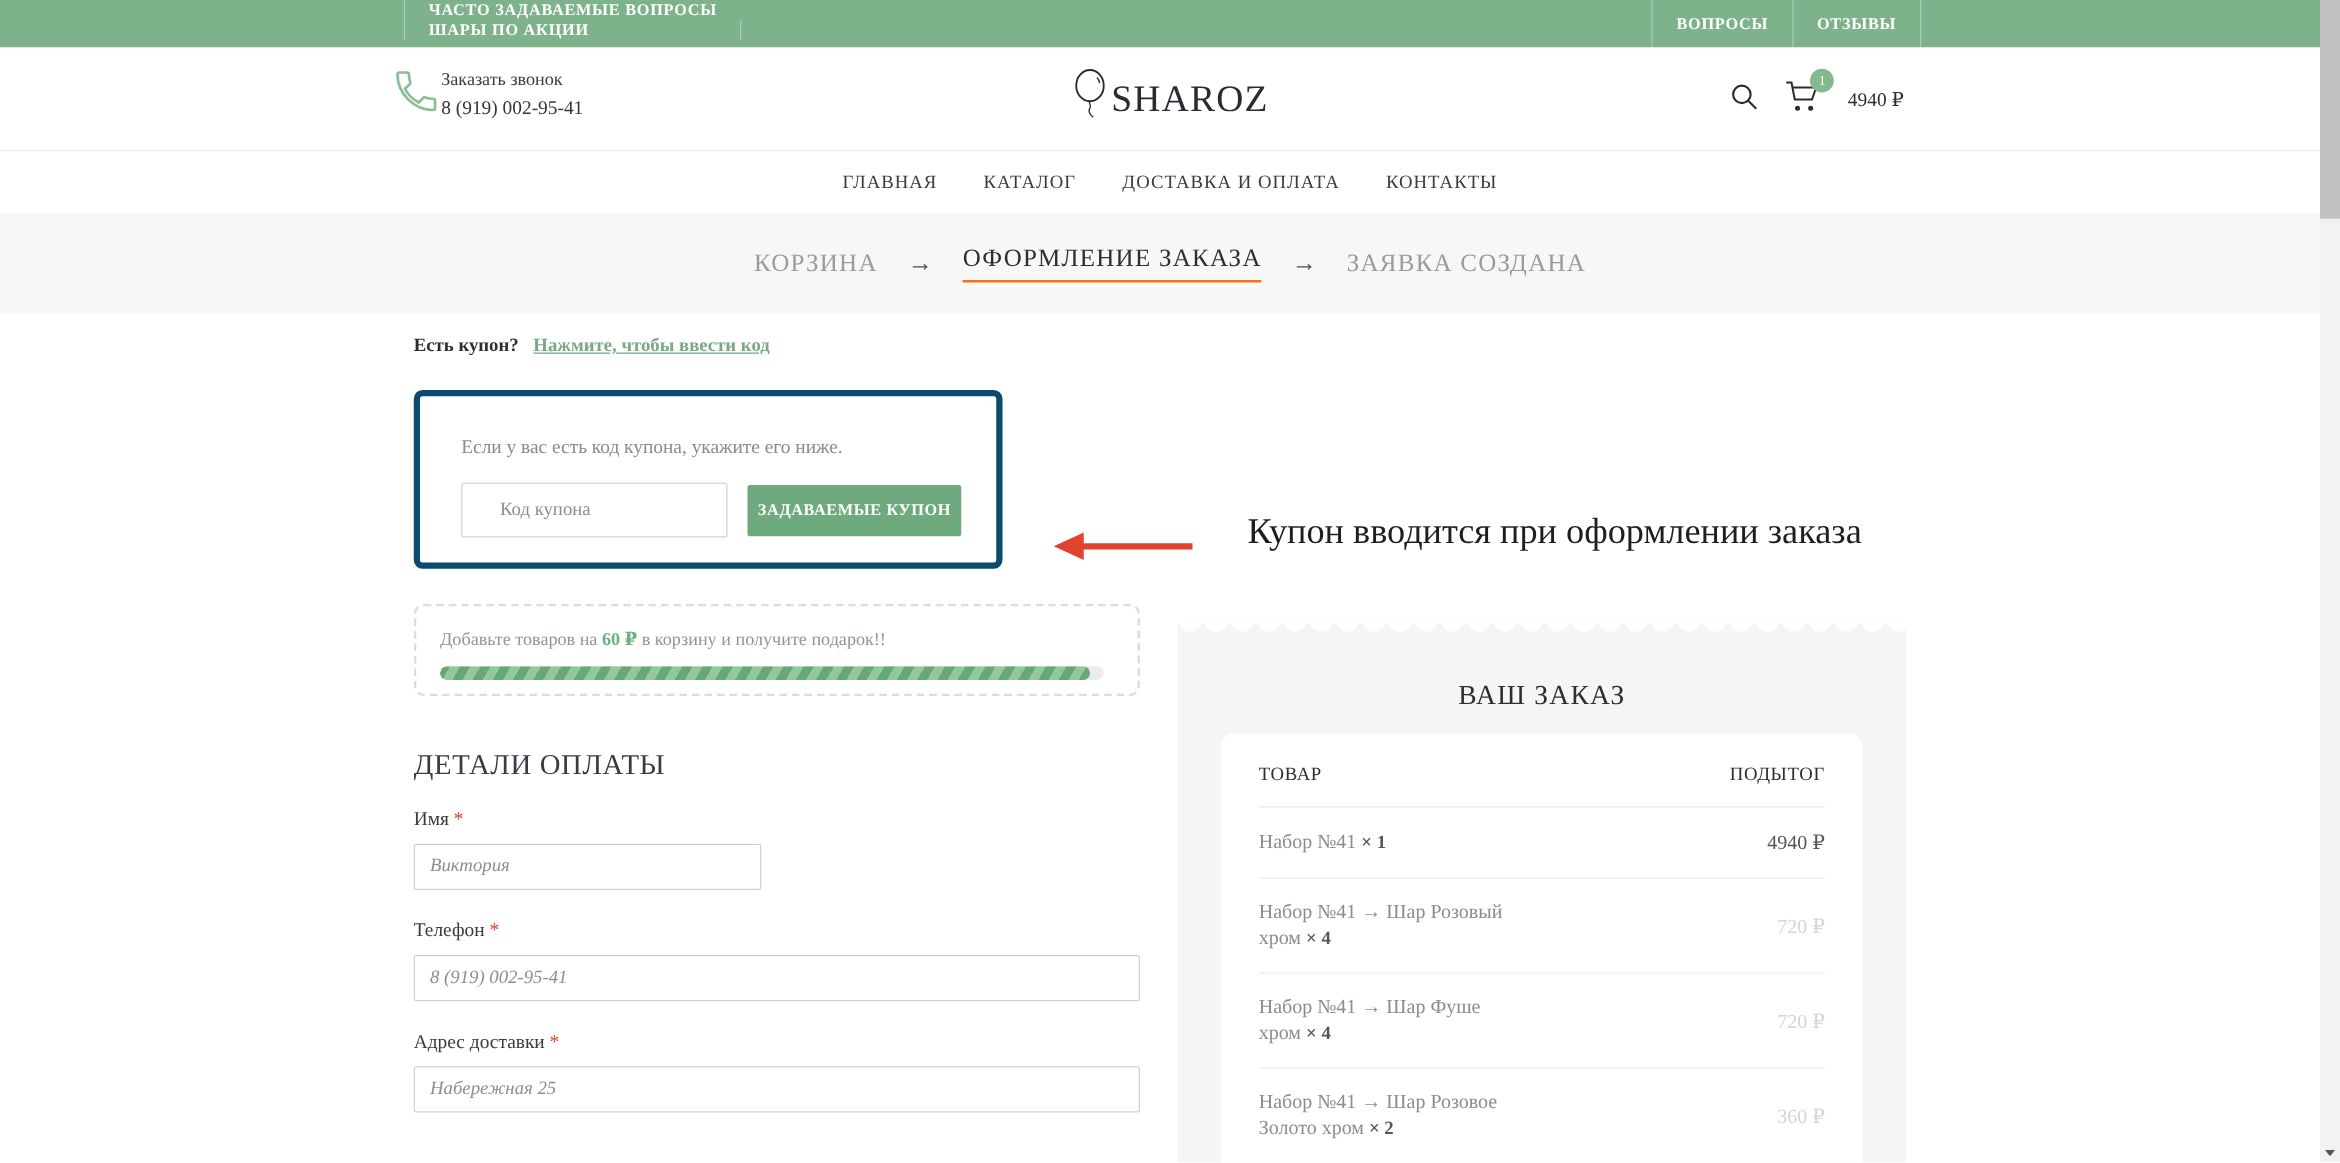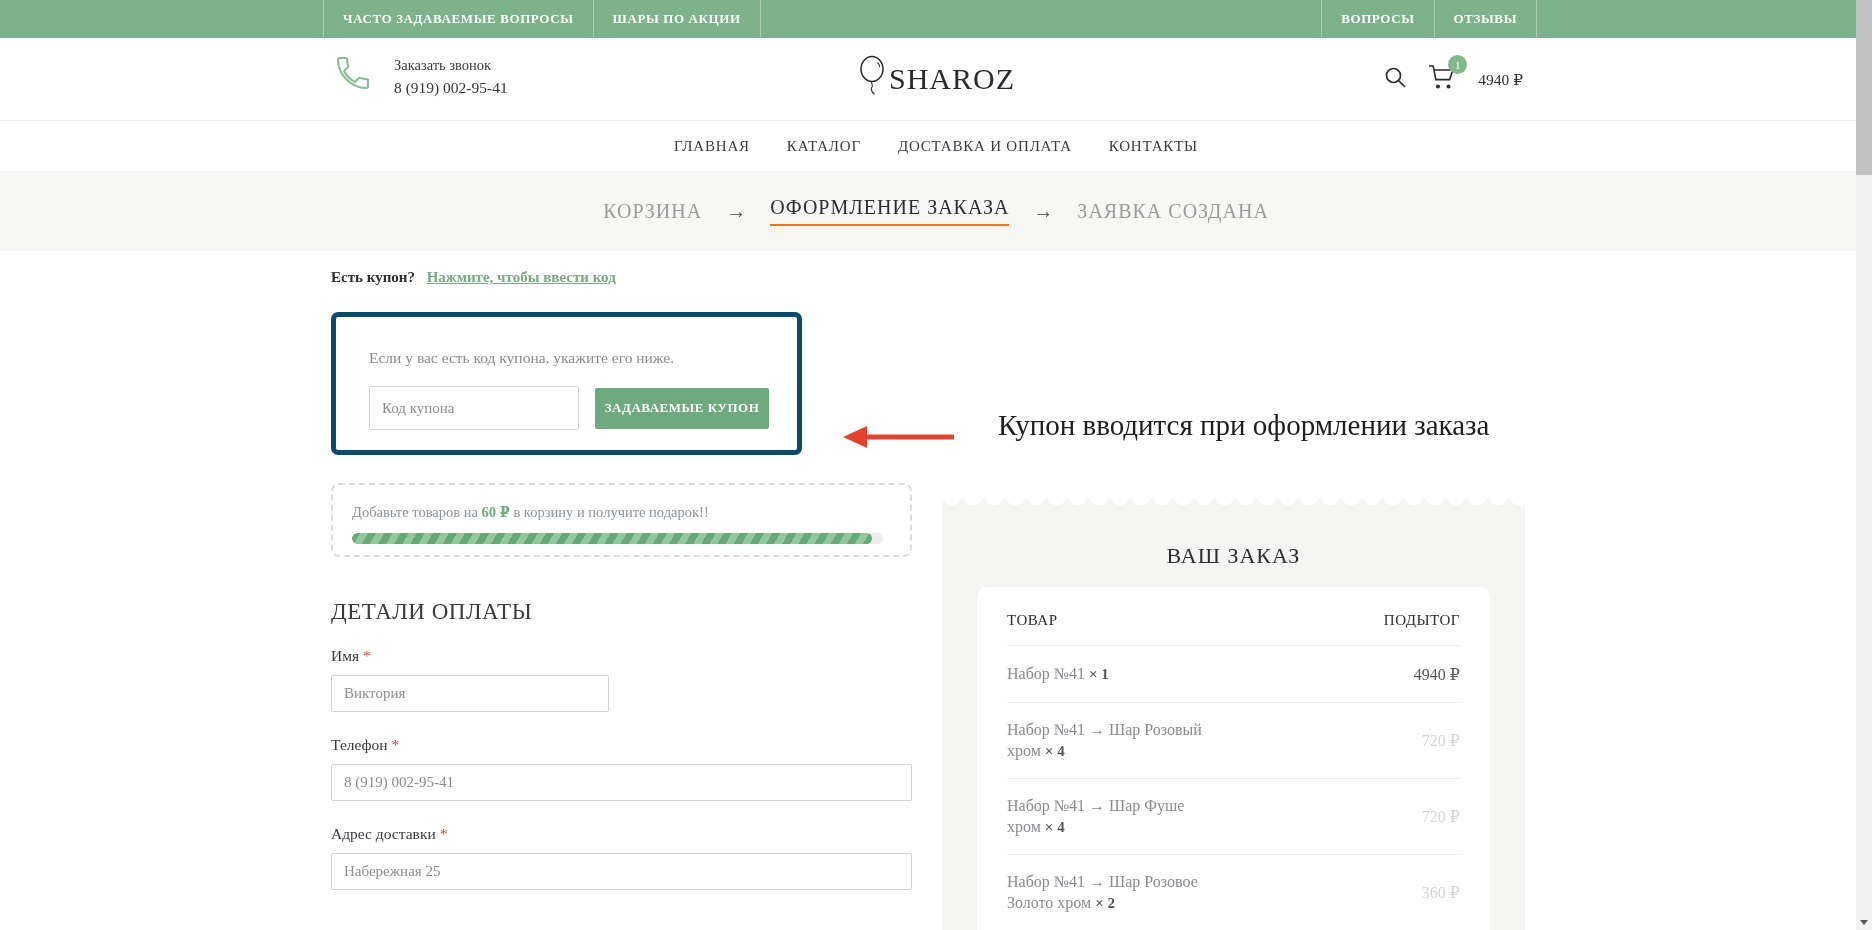--- a/index.html
+++ b/index.html
@@ -5,33 +5,33 @@
   * { box-sizing: border-box; margin: 0; padding: 0; }
   html,body { width:1872px; height:930px; overflow:hidden; }
   body {
     font-family: "Liberation Serif", "DejaVu Serif", serif;
     background:#fff; color:#2e2d33; position:relative;
   }
 
   
   .topbar { height:38px; background:#7eb28a; display:flex; justify-content:space-between; }
   .topbar-group { display:flex; }
-  .topbar-group.left { margin-left:323px; }
+  .topbar-group.left { margin-left:323px;flex-direction:column; }
   .topbar-group.right { margin-right:335px; }
   .topbar-item {
     display:flex; align-items:center; padding:0 19px;
     border-left:1px solid rgba(255,255,255,.35);
     color:#fff; font-size:13px; font-weight:bold; letter-spacing:.6px; cursor:pointer;
     white-space:nowrap;
   }
   .topbar-item:last-child { border-right:1px solid rgba(255,255,255,.35); }
 
   
   .header { height:82px; position:relative; background:#fff; }
-  .call-block { position:absolute; left:333px; top:15px; display:flex; gap:21px; align-items:flex-end; }
+  .call-block { position:absolute; left:313px; top:15px; display:flex; align-items:center; }
   .call-lines { display:flex; flex-direction:column; gap:5px; }
   .call-label { font-size:14.5px; color:#3a3a40; }
   .call-phone { font-size:15.5px; color:#35343b; }
   .logo { position:absolute; left:50%; top:50%; transform:translate(-50%,-50%);
           display:flex; align-items:center; gap:2px; cursor:pointer; }
   .logo-text { font-size:30px; letter-spacing:1px; color:#2c2b33; }
   .header-right { position:absolute; right:349px; top:26px; display:flex; align-items:center; gap:20px; }
   .cart-wrap { position:relative; cursor:pointer; }
   .cart-badge {
     position:absolute; top:-9px; right:-9px; width:19px; height:19px; border-radius:50%;
@@ -56,21 +56,21 @@
   .left-col { position:absolute; left:331px; top:0; width:581px; }
 
   .coupon-row { margin-top:18px; font-size:15px; font-weight:bold; color:#2e2d33; }
   .coupon-link { color:#79a983; text-decoration:underline; margin-left:8px; cursor:pointer; }
 
   .coupon-box { margin-top:26px; width:471px; height:143px; border:5px solid #0c4a6e;
                 border-radius:7px; padding:32px 28px 0 33px; }
   .coupon-hint { color:#8a8a92; font-size:15.5px; }
   .coupon-controls { margin-top:19px; display:flex; align-items:center; gap:16px; }
   .coupon-input { width:213px; height:44px; border:1px solid #d4d4d4; border-radius:2px;
-                  padding:0 12px; font-family:inherit; font-size:15px; color:#8d8d93; outline:none; }
+                  padding:0 30px; font-family:inherit; font-size:15px; color:#8d8d93; outline:none; }
   .coupon-input::placeholder { color:#8d8d93; }
   .apply-btn { width:178px; height:41px; background:#6eaa7d; border:none; border-radius:2px;
                color:#fff; font-family:inherit; font-weight:bold; font-size:13px;
                letter-spacing:.5px; cursor:pointer; }
 
   .gift-box { margin-top:28px; width:581px; height:74px; border:2px dashed #dcdcdc;
               border-radius:8px; padding:18px 18px 0 19px; }
   .gift-text { font-size:14.5px; color:#8e949c; }
   .gift-amount { color:#6fae7f; font-weight:bold; }
   .gift-bar { margin-top:12px; width:531px; height:11px; border-radius:6px; background:#ececec;
@@ -78,21 +78,21 @@
   .gift-fill { height:100%; border-radius:6px;
                background:repeating-linear-gradient(120deg,#66a976 0 7px,#94c79f 7px 14px); }
 
   .billing-title { margin-top:42px; font-size:23px; color:#3a3a42; letter-spacing:.5px; }
   .field { margin-top:22px; }
   .field + .field { margin-top:24px; }
   .field-label { font-size:15.5px; color:#3a3a42; }
   .req { color:#e0402e; }
   .field-input { margin-top:10px; display:block; height:37px; border:1px solid #d2d2d2;
                  border-radius:2px; padding:0 12px; font-family:inherit; font-size:15px;
-                 color:#8d8d93; outline:none; }
+                 color:#8d8d93; outline:none;font-style:italic; }
   .field-input::placeholder { color:#8d8d93; }
   .w-name { width:278px; }
   .w-full { width:581px; }
 
   
   .annotation-arrow { position:absolute; left:841px; top:172px; }
   .annotation-text { position:absolute; left:978px; top:158px; font-size:29px; color:#1e1e22;
                      white-space:nowrap;margin-left:20px; }
 
   

